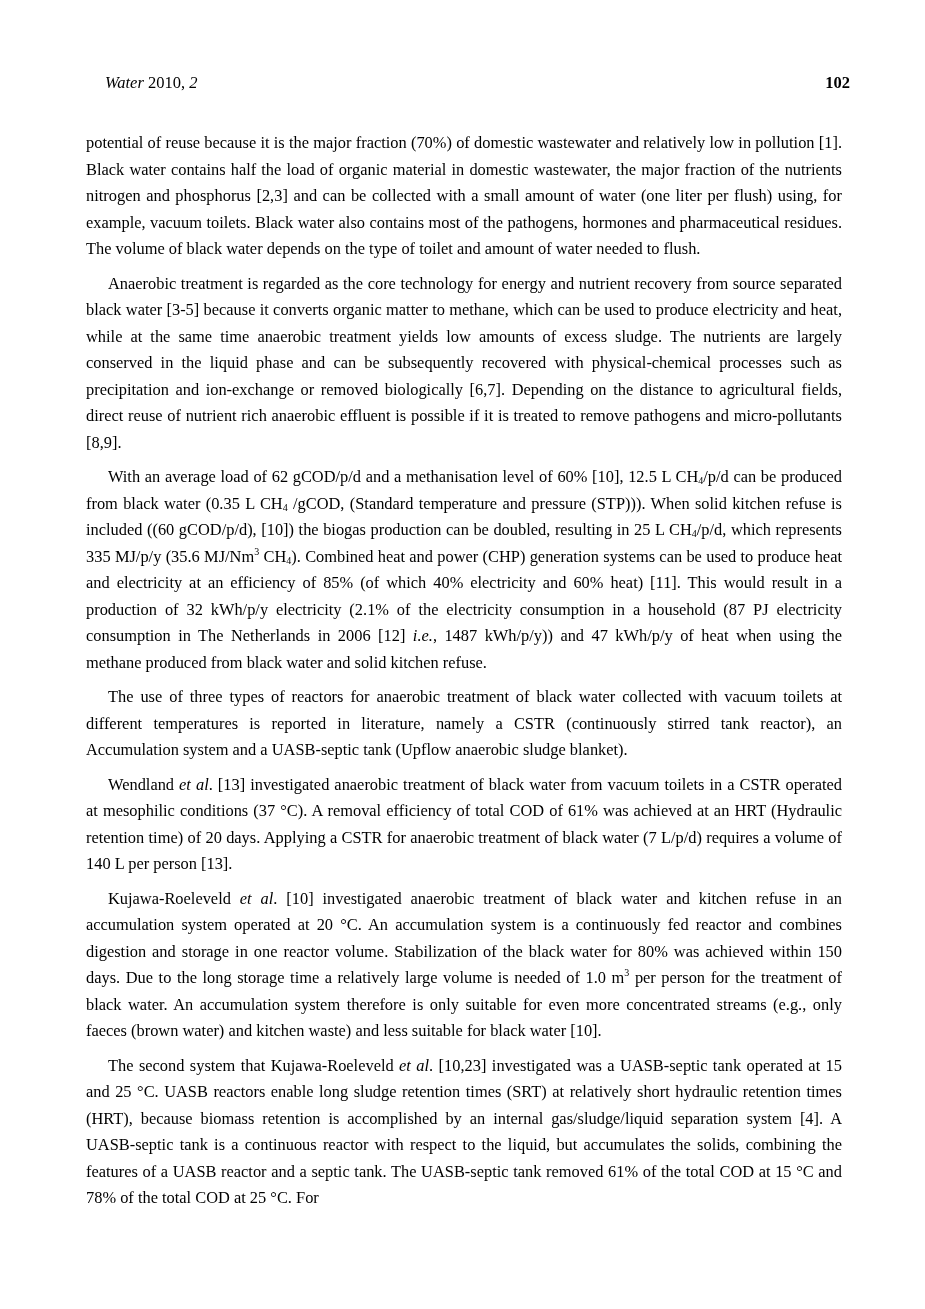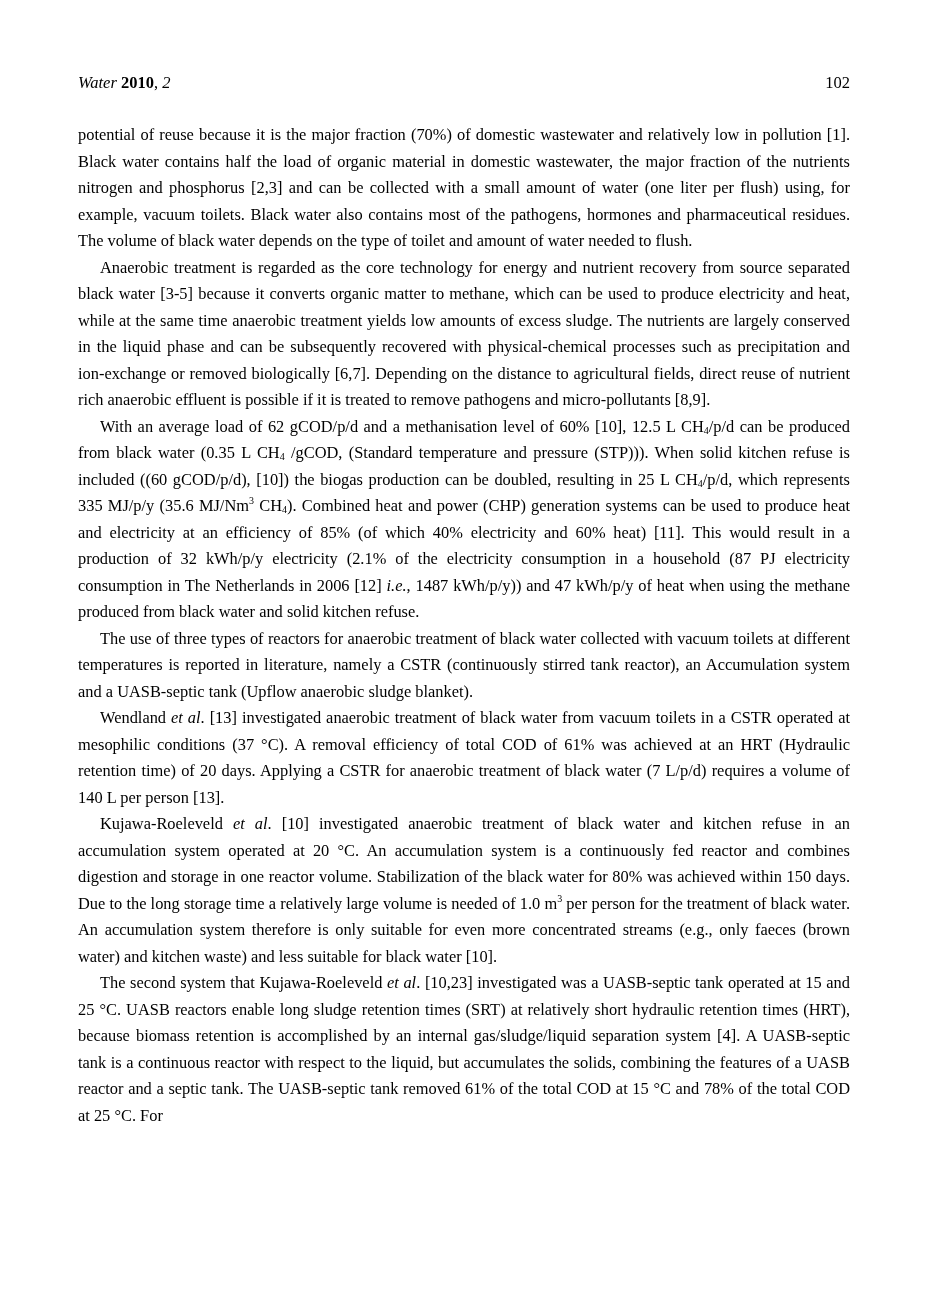--- a/index.html
+++ b/index.html
@@ -1,23 +1,23 @@
 <!DOCTYPE html>
 <html><head>
 <meta charset="utf-8">
 <style>
   html, body { margin: 0; padding: 0; background: #ffffff; }
   body { width: 925px; height: 1309px; position: relative; overflow: hidden; font-family: "Liberation Serif", serif; color: #000; }
   .header { position: absolute; left: 78px; right: 75px; top: 73px; height: 24px; font-size: 16.5px; display: flex; justify-content: space-between; align-items: baseline; }
-  .header .journal { font-style: italic; }
-  .header .year { font-weight: bold; }
+  .header .journal { font-style: italic; margin-left: 27px; }
+  .header .year { font-weight: normal; }
   .header .vol { font-style: italic; }
-  .header .page { font-weight: normal; }
+  .header .page { font-weight: bold; }
   .body { position: absolute; left: 78px; width: 772px; top: 122px; font-size: 16.4px; line-height: 26.5px; text-align: justify; }
-  .body p { margin: 0; }
+  .body p { margin: 8px; }
   .body p.indent { text-indent: 22px; }
   sub { font-size: 10px; vertical-align: -2px; line-height: 0; }
   sup { font-size: 10px; vertical-align: 7px; line-height: 0; }
   i { font-style: italic; font-family: Liberation Serif, serif; }
 </style>
 </head>
 <body>
 
 <div class="header">
   <div>

